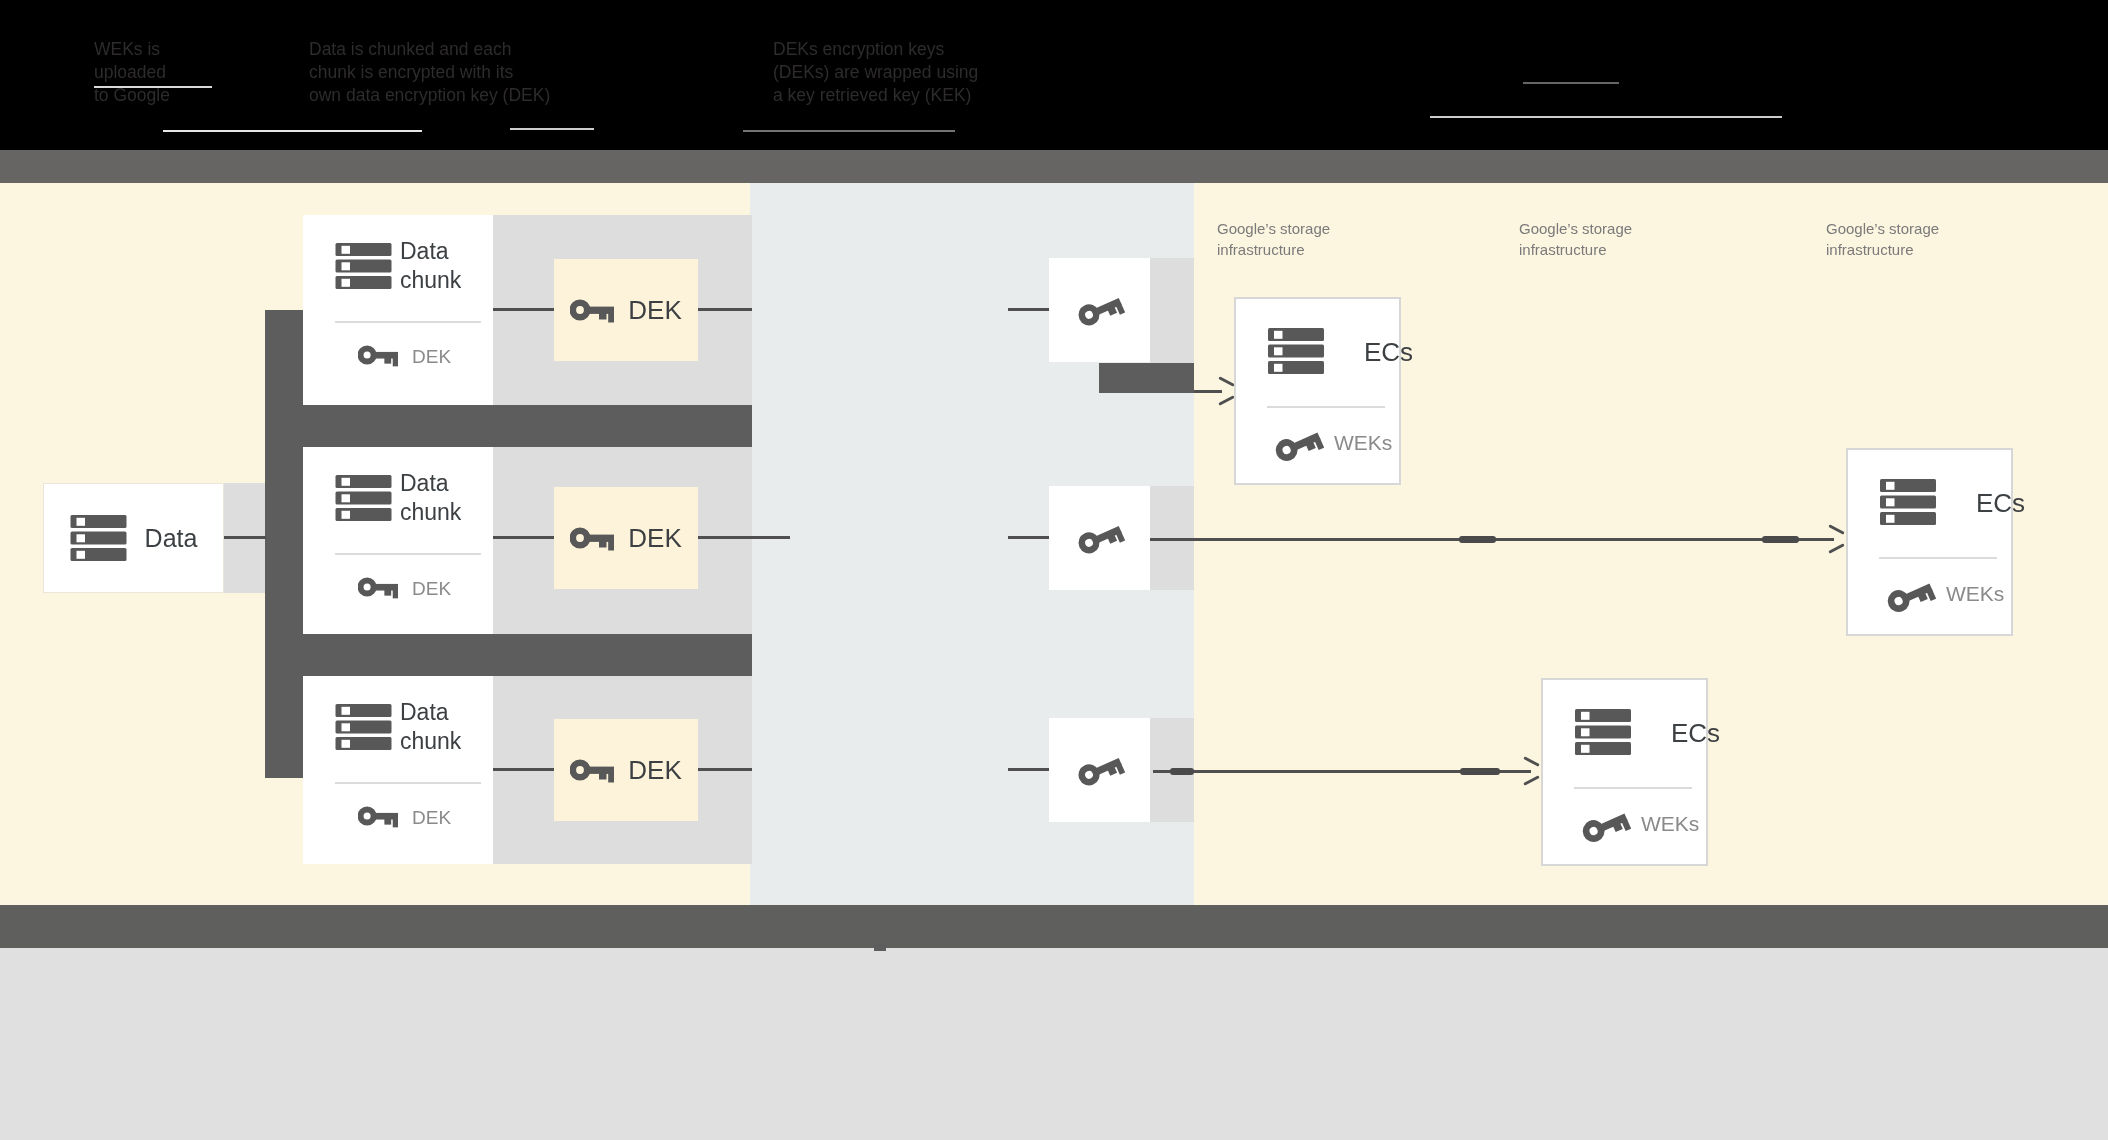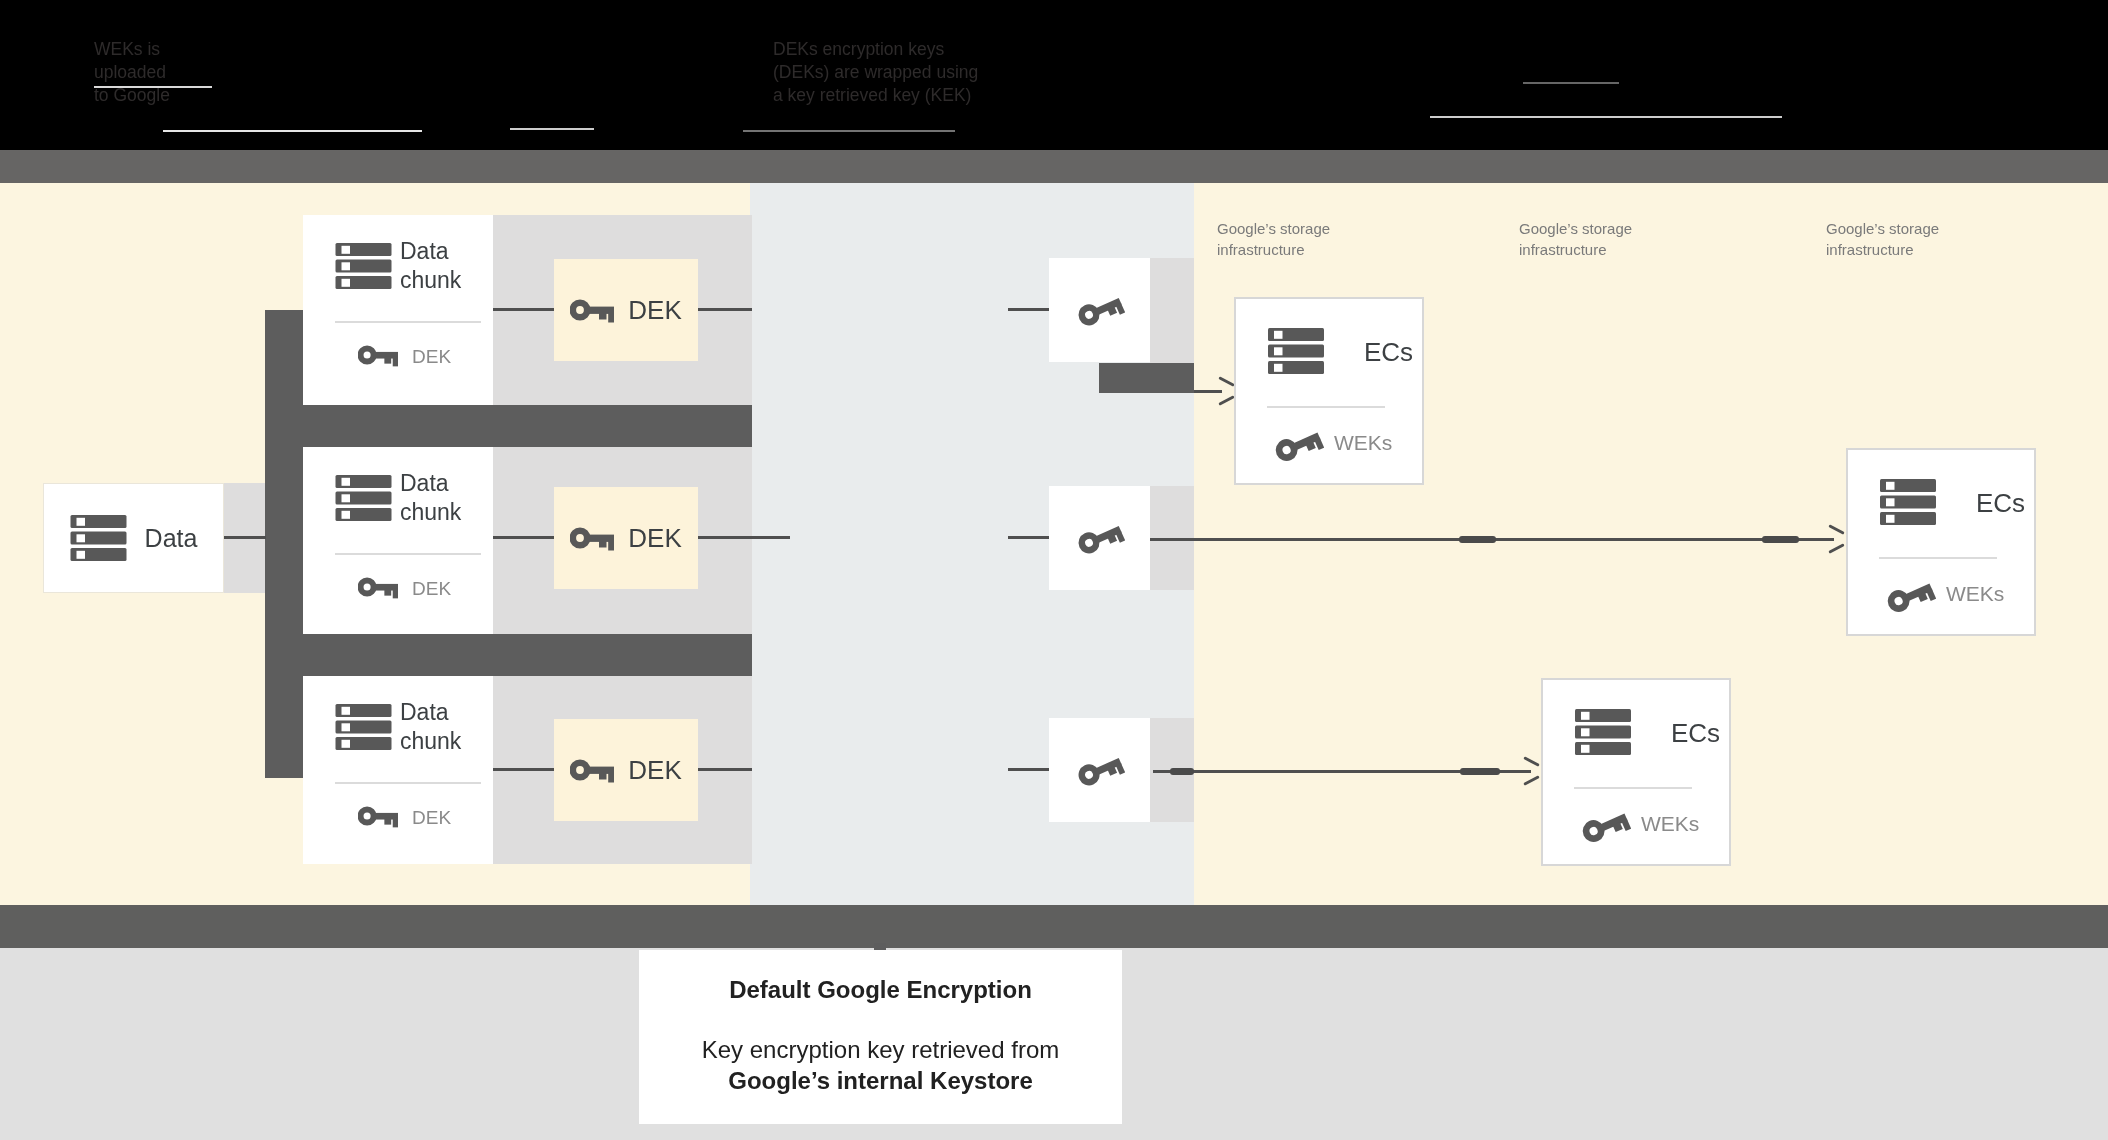--- a/index.html
+++ b/index.html
@@ -24,21 +24,21 @@
   .thick{position:absolute;background:#5d5d5d;}
 
   .card{position:absolute;background:#fff;}
   .chunkcard{width:190px;height:190px;}
   .databox{width:181px;height:110px;border:1px solid #eae6da;box-sizing:border-box;
            display:flex;align-items:center;justify-content:center;gap:18px;}
   .dekbox{width:144px;height:102px;background:#fdf3da;display:flex;align-items:center;justify-content:center;gap:14px;}
   .kekbox{width:175px;height:110px;background:#e3f2e9;border:1px solid #d2e7da;box-sizing:border-box;
           display:flex;align-items:center;justify-content:center;gap:16px;}
   .keycell{width:101px;height:104px;background:#fff;display:flex;align-items:center;justify-content:center;}
-  .ecbox{width:190px;height:188px;border:2px solid #d7d7d7;box-sizing:border-box;background:#fff;}
+  .ecbox{width:167px;height:188px;border:2px solid #d7d7d7;box-sizing:border-box;background:#fff;}
 
   .big-label{color:#3c4043;font-size:25px;}
   .box-label{color:#3c4043;font-size:26px;}
   .muted{color:#8a8a8a;font-size:19px;}
   .title2{color:#3c4043;font-size:23px;line-height:29px;}
   .divider{position:absolute;height:2px;background:#dbdbdb;}
   .storage-label{position:absolute;color:#7a7a7a;font-size:15px;line-height:21px;}
 
   
   .hline{position:absolute;height:3px;background:#4f4f4f;}
@@ -81,20 +81,25 @@
 </svg>
 
 <div id="stage">
 
   <div id="hdr" class="abs">
     <div class="hstep" style="left:94px">
       <div>WEKs is</div>
       <div>uploaded</div>
       <div>to Google</div>
     </div>
+    <div class="hstep" style="left:309px">
+      <div>Data is chunked and each</div>
+      <div>chunk is encrypted with its</div>
+      <div>own data encryption key (DEK)</div>
+    </div>
     <div class="hstep" style="left:773px">
       <div>DEKs encryption keys</div>
       <div>(DEKs) are wrapped using</div>
       <div>a key retrieved key (KEK)</div>
     </div>
     <div class="hstep" style="left:1331px;top:50px;width:620px;text-align:center">
     </div>
 
     <div class="streak" style="left:94px;top:86px;width:118px;opacity:.85"></div>
     <div class="streak" style="left:163px;top:130px;width:259px;opacity:.9"></div>
@@ -330,21 +335,14 @@
             </g>
           </svg>
       </span>
       <span class="muted abs" style="left:98px;top:132px;font-size:21px">WEKs</span>
     </div>
   </div>
 
   <div id="botbar" class="abs"></div>
   <div id="botarea" class="abs"></div>
   <div id="cap-tick" class="abs"></div>
-  <div id="caption" class="abs">
-    <div class="t">Default Google Encryption</div>
-    <div class="b">
-      <div>Key encryption key retrieved from</div>
-      <b>Google’s internal Keystore</b>
-    </div>
-  </div>
 
 </div>
 
 </body></html>

